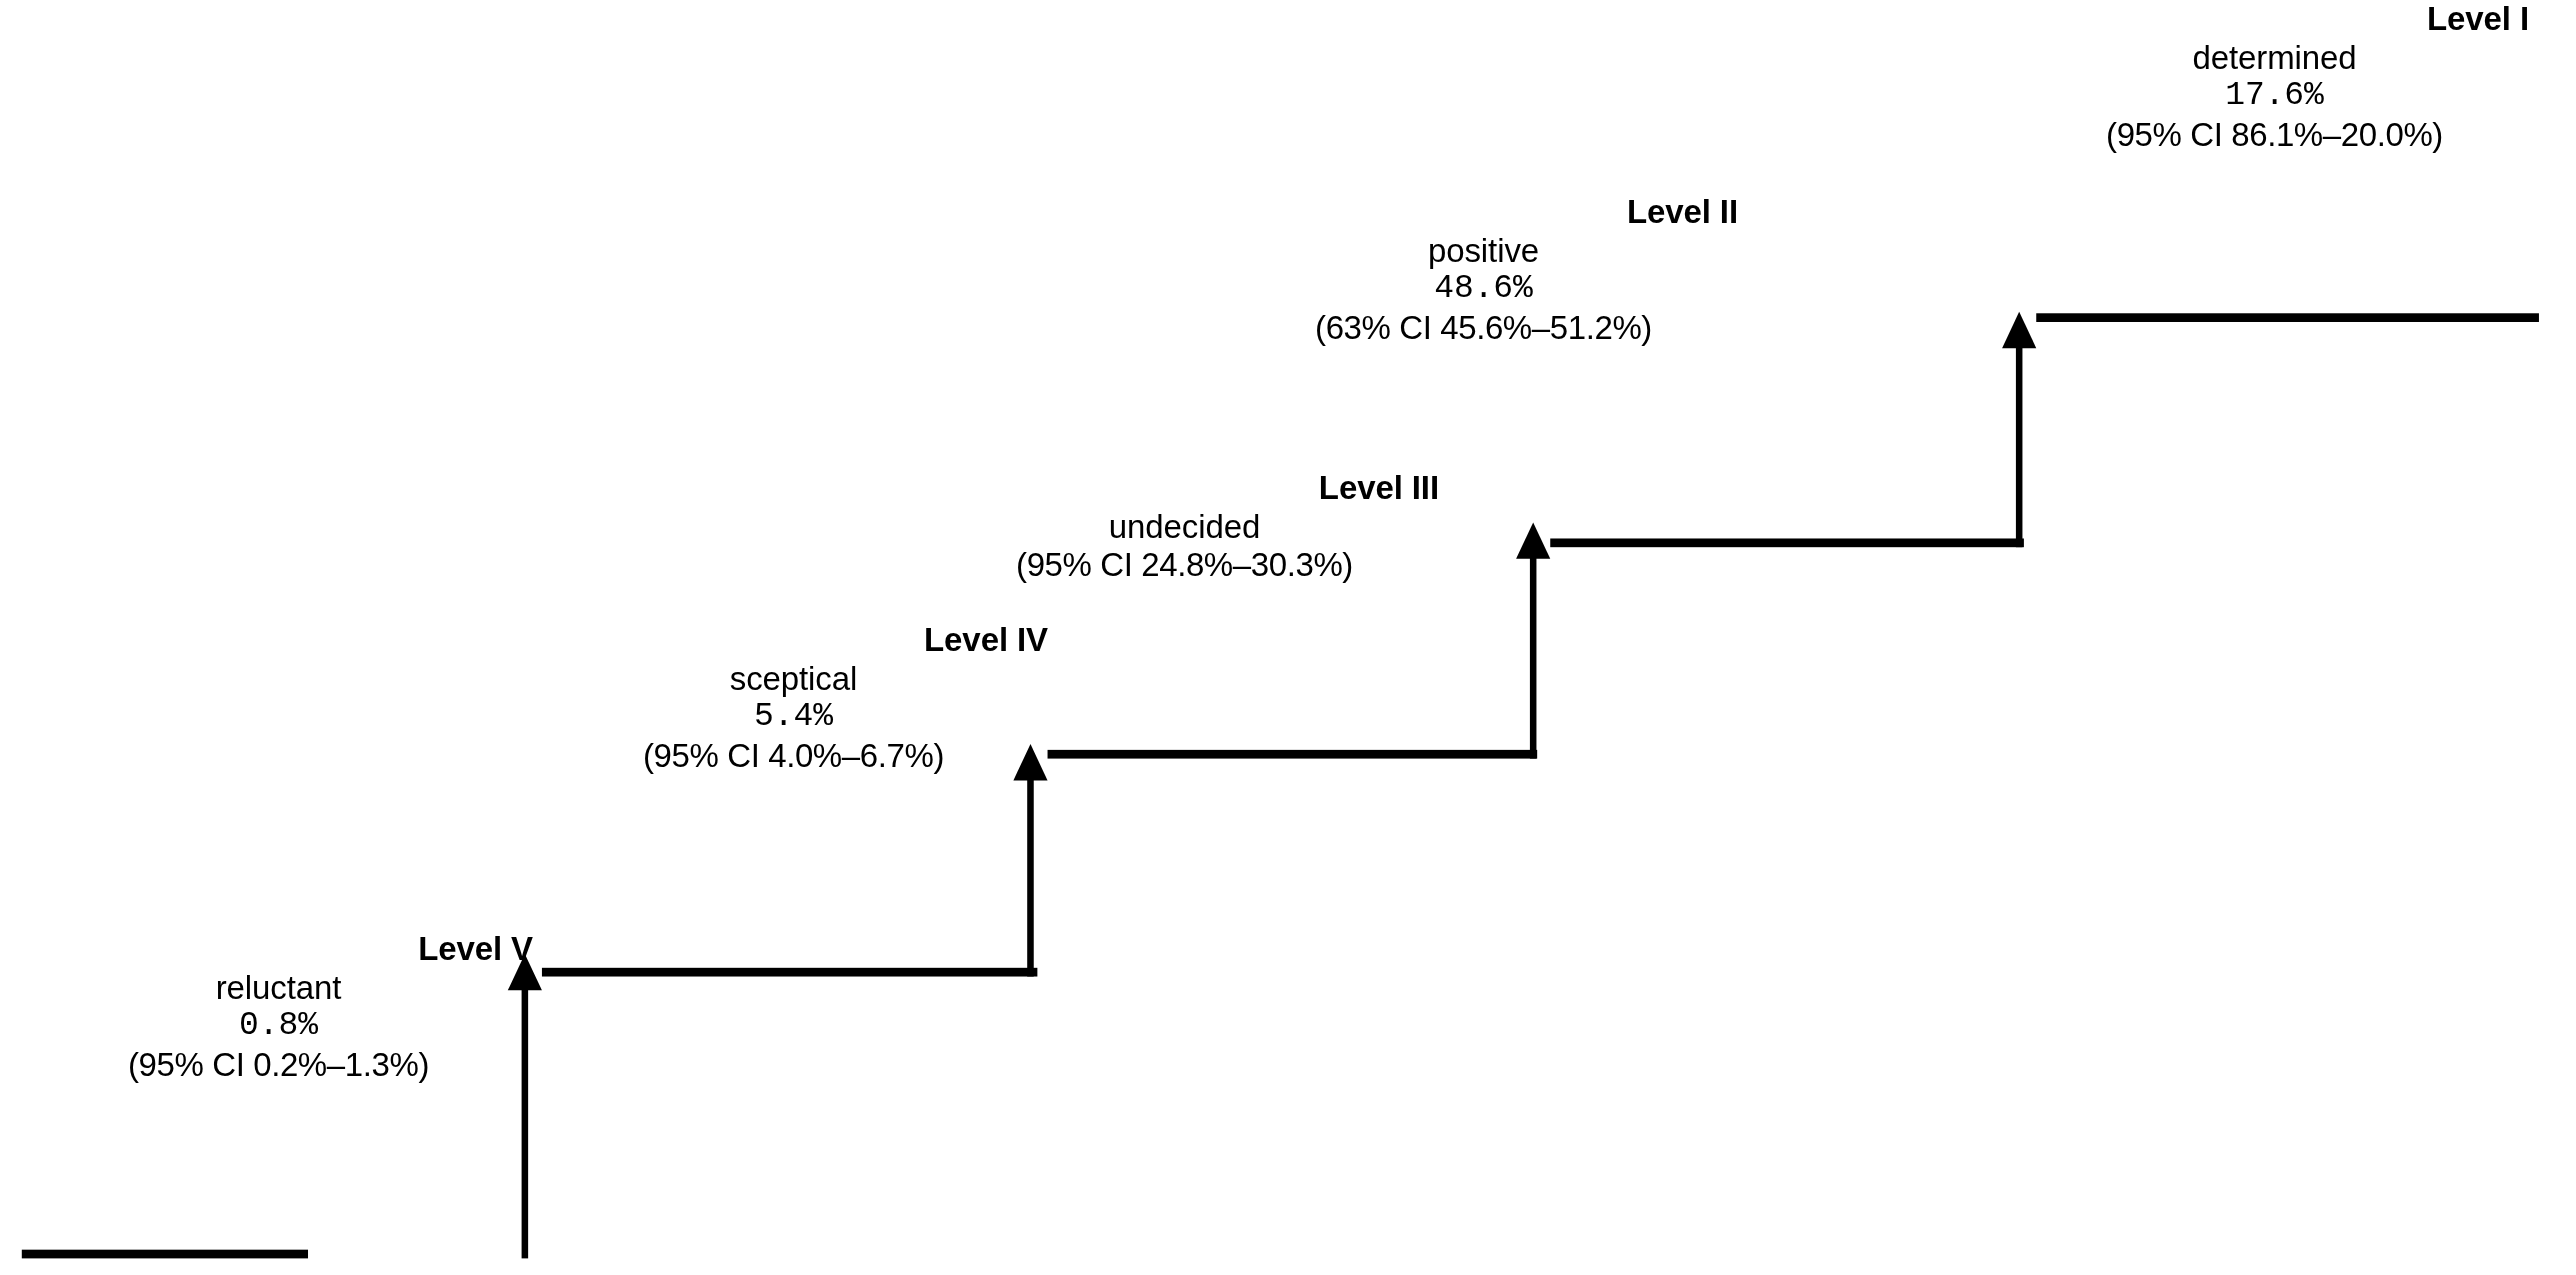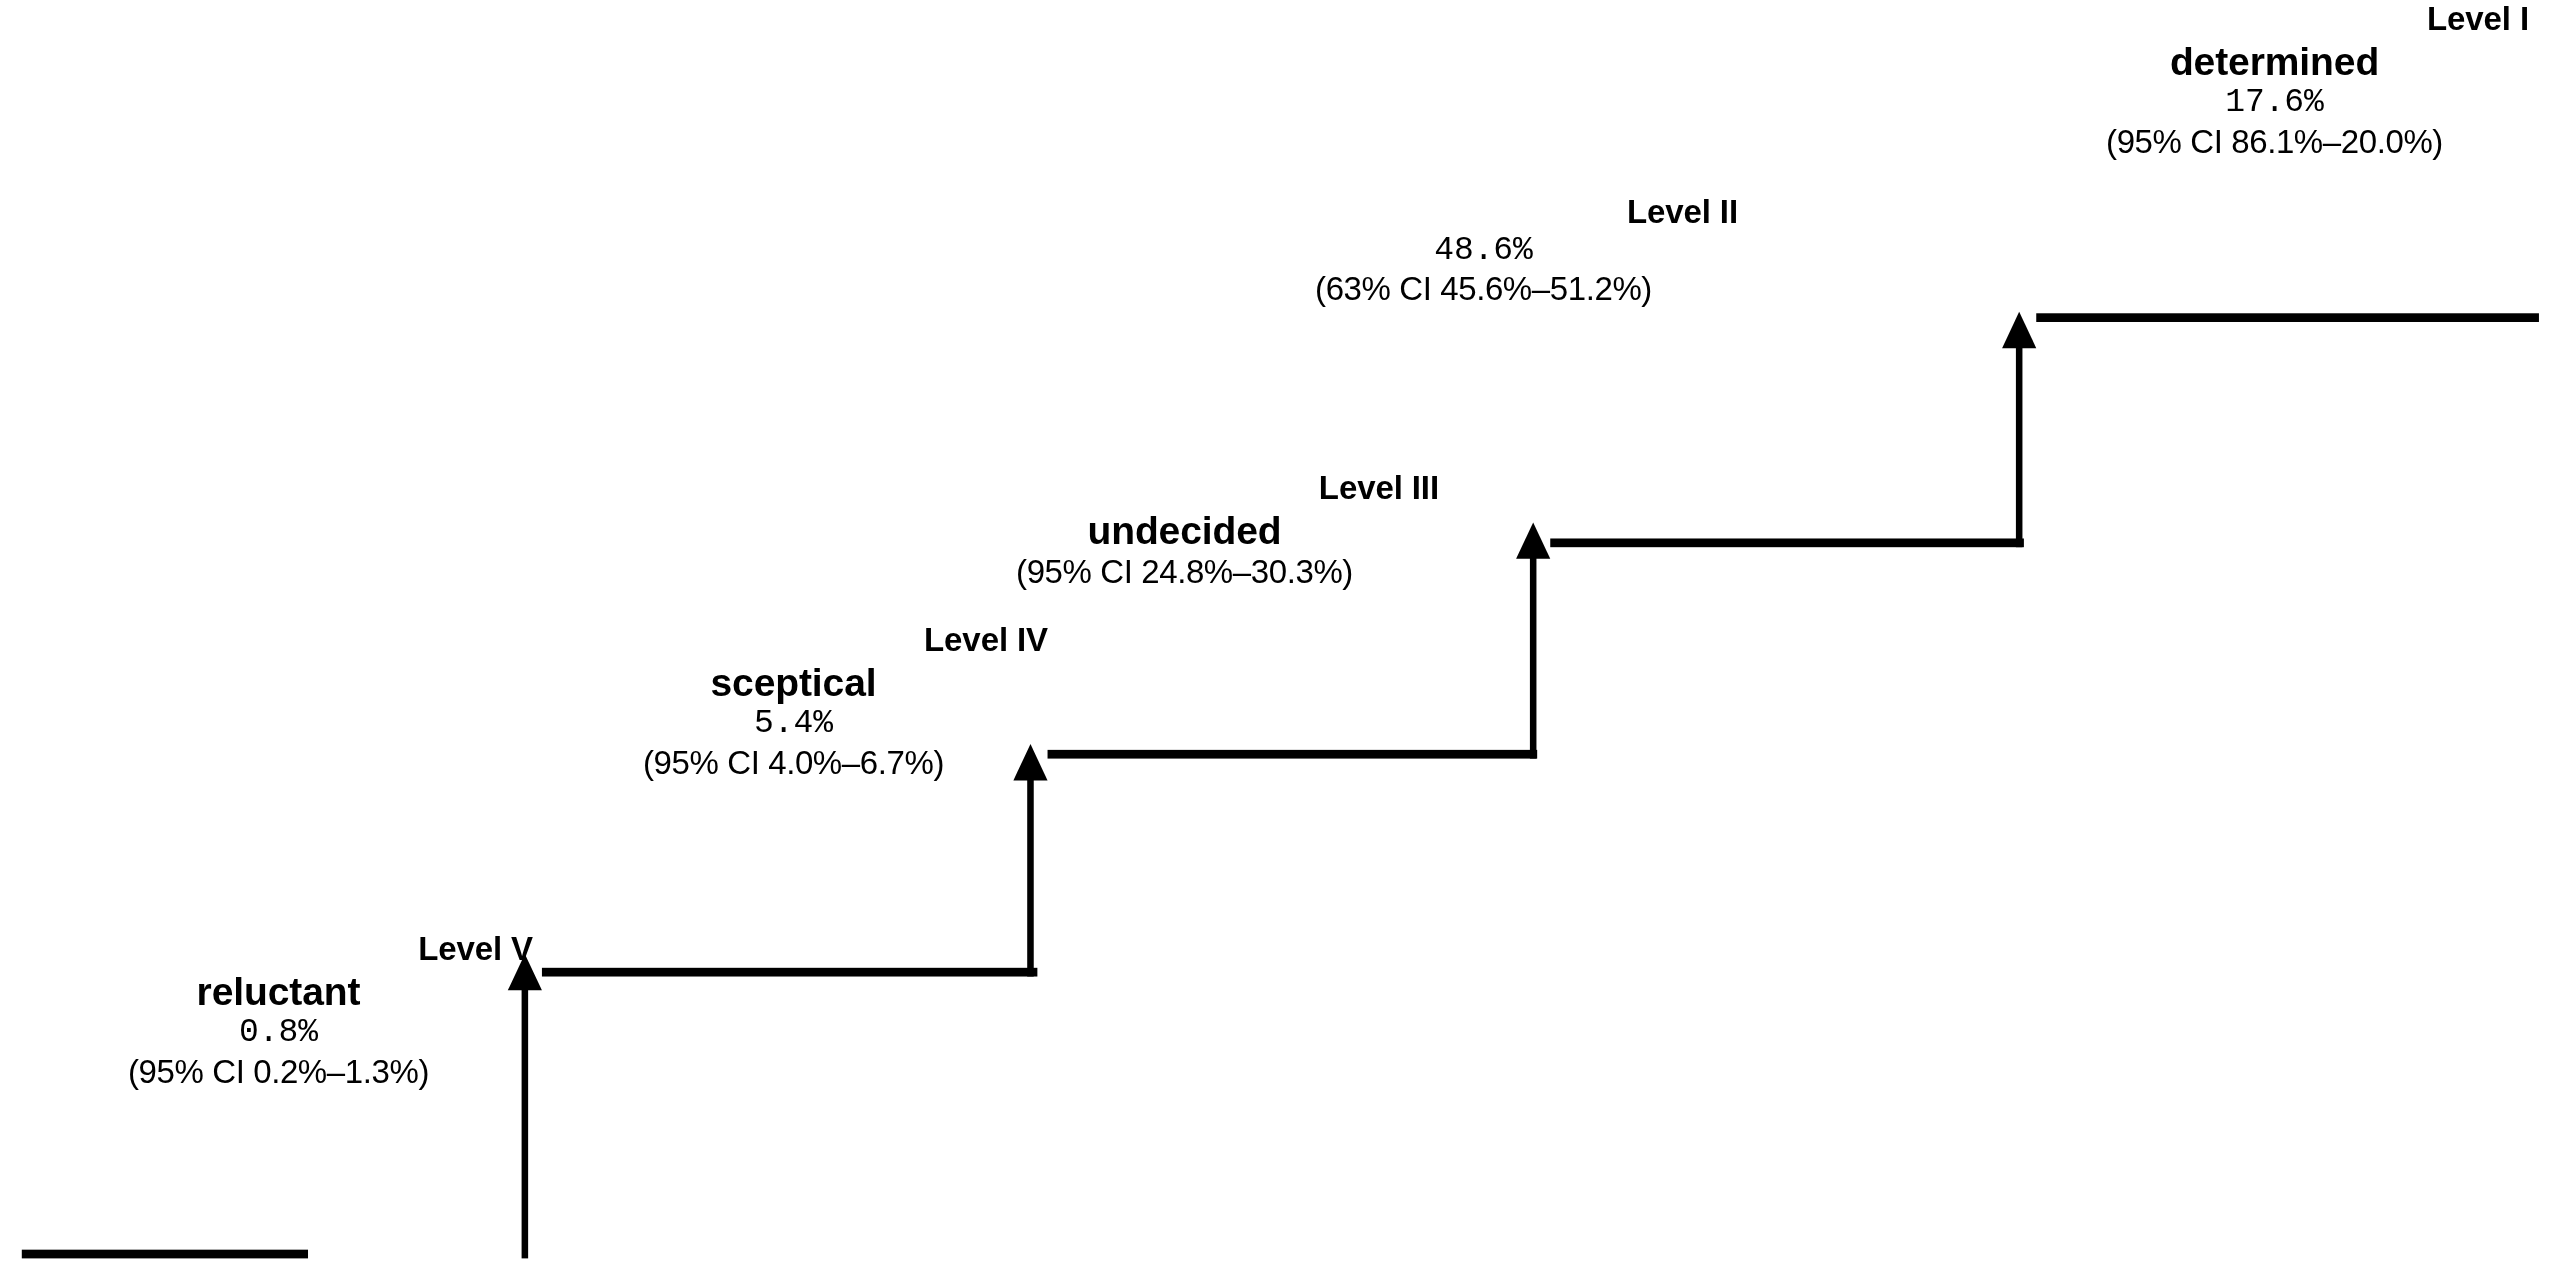--- a/index.html
+++ b/index.html
@@ -32,22 +32,22 @@
     transform-origin: center top;
   }
   .step-label .lvl-title {
     font-weight: bold;
     font-size: 33px;
     letter-spacing: -0.1px;
     display: block;
     text-align: right;
   }
   .step-label .lvl-subtitle {
-    font-weight: bold;
-    font-size: 39px;
+    font-weight: normal;
+    font-size: 33px;
     letter-spacing: -0.1px;
     display: block;
   }
   .step-label .lvl-value {
     font-weight: normal;
     font-size: 33px;
     letter-spacing: -0.1px;
     display: block;
     font-family: Liberation Mono, monospace;
   }
@@ -109,20 +109,21 @@
   </div>
 
   <div class="step-label sl-wrap" style="left:1184px; top:469px;">
     <span class="lvl-title">Level III</span>
     <span class="lvl-subtitle">undecided</span>
     <span class="lvl-ci">(95% CI 24.8%–30.3%)</span>
   </div>
 
   <div class="step-label sl-wrap" style="left:1483px; top:193px;">
     <span class="lvl-title">Level II</span>
+    <span class="lvl-subtitle">positive</span>
     <span class="lvl-value">48.6%</span>
     <span class="lvl-ci">(63% CI 45.6%–51.2%)</span>
   </div>
 
   <div class="step-label sl-wrap" style="left:2274px; top:0px;">
     <span class="lvl-title">Level I</span>
     <span class="lvl-subtitle">determined</span>
     <span class="lvl-value">17.6%</span>
     <span class="lvl-ci">(95% CI 86.1%–20.0%)</span>
   </div>

